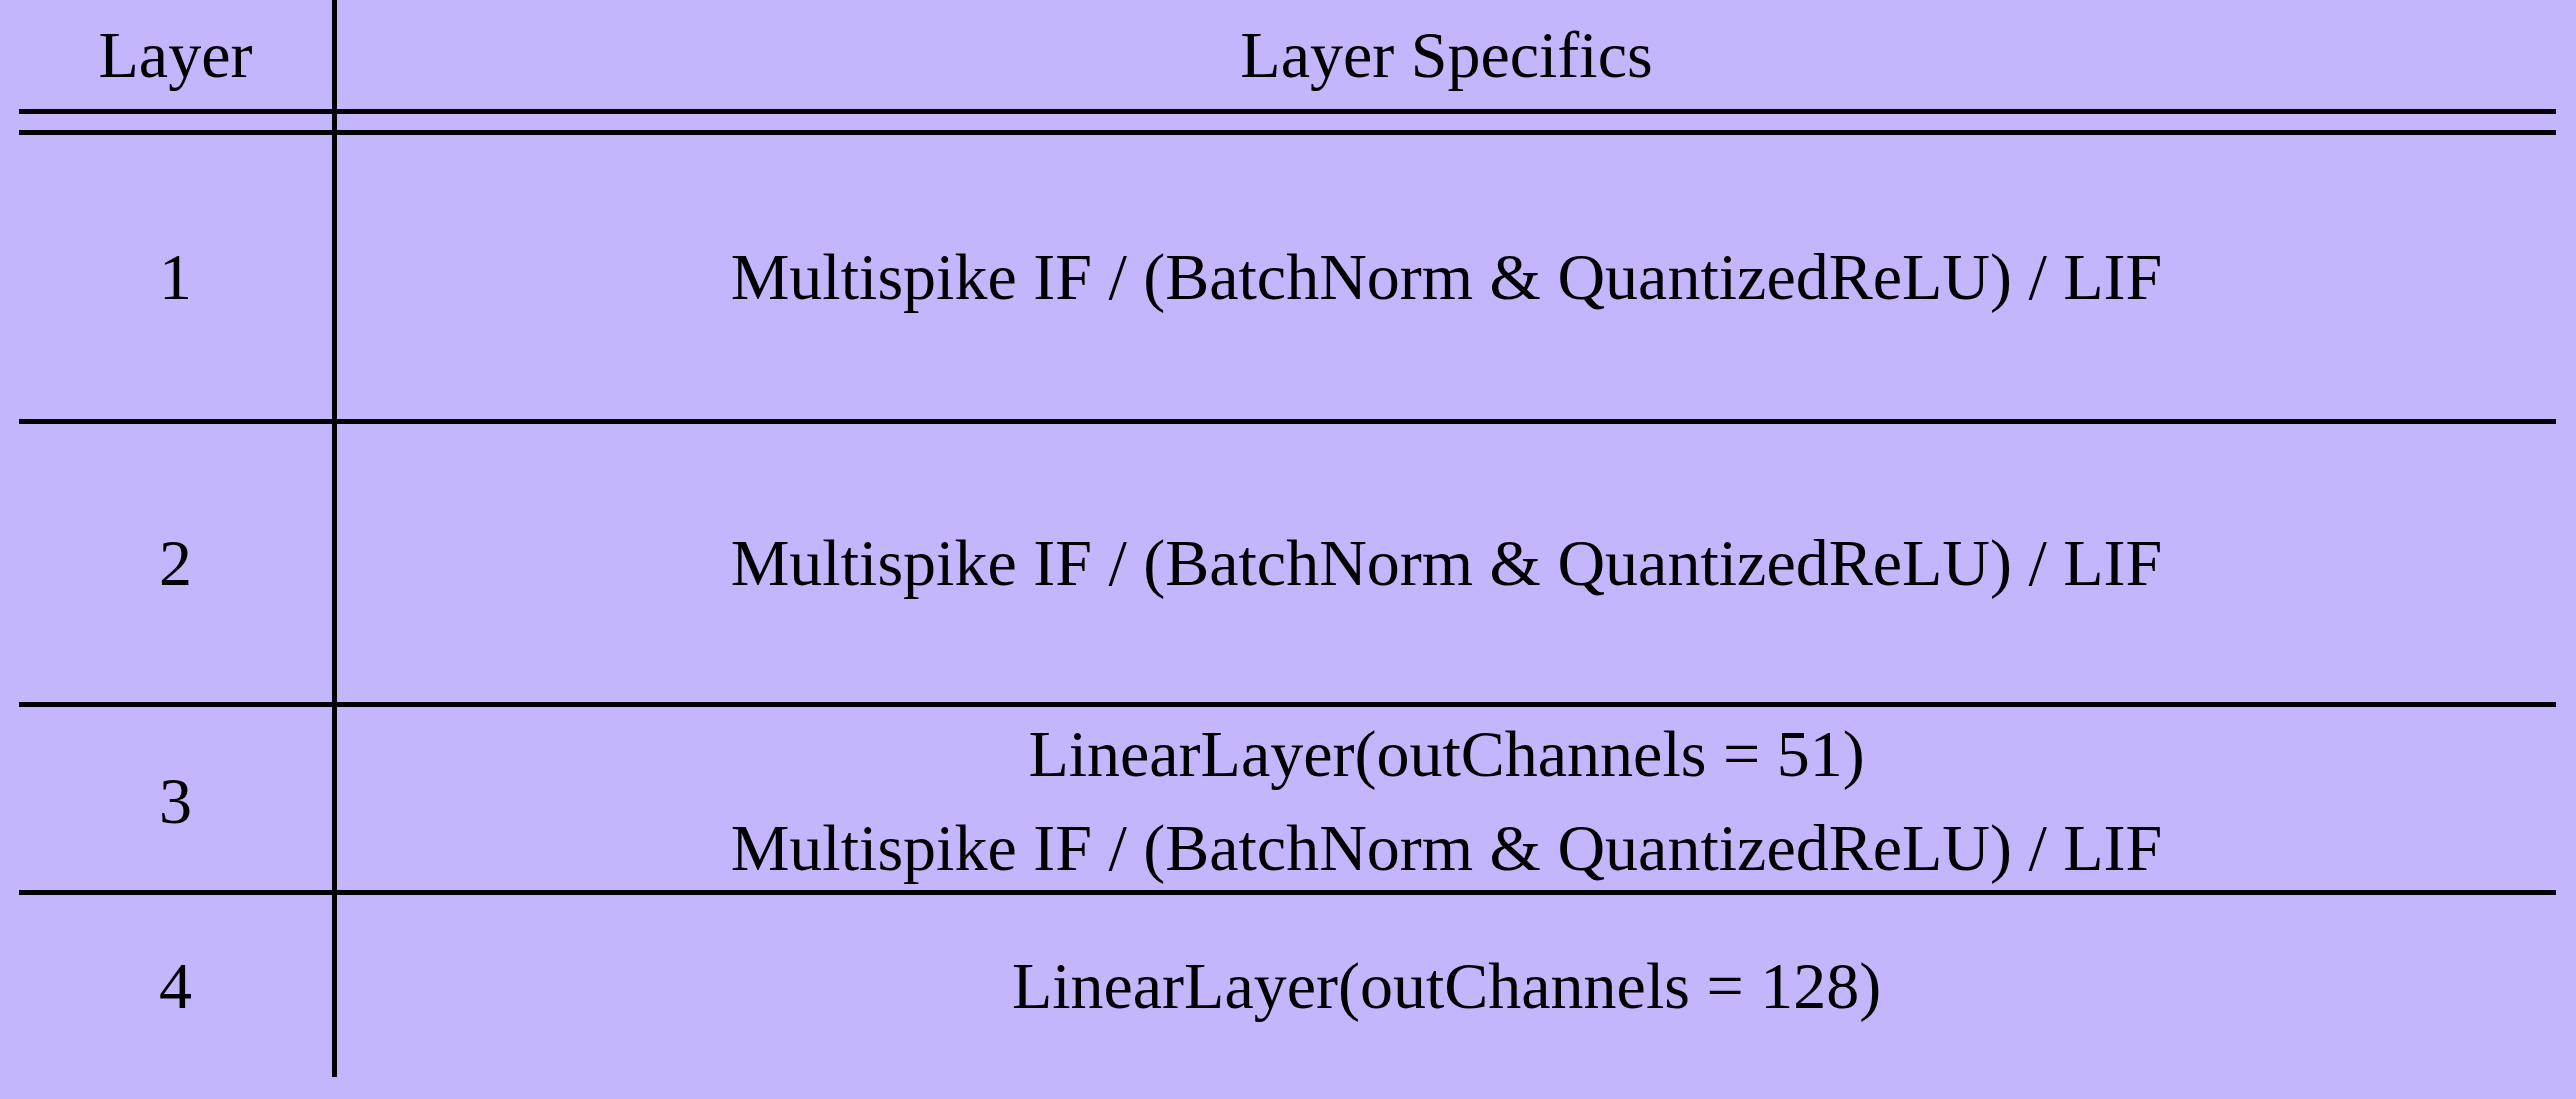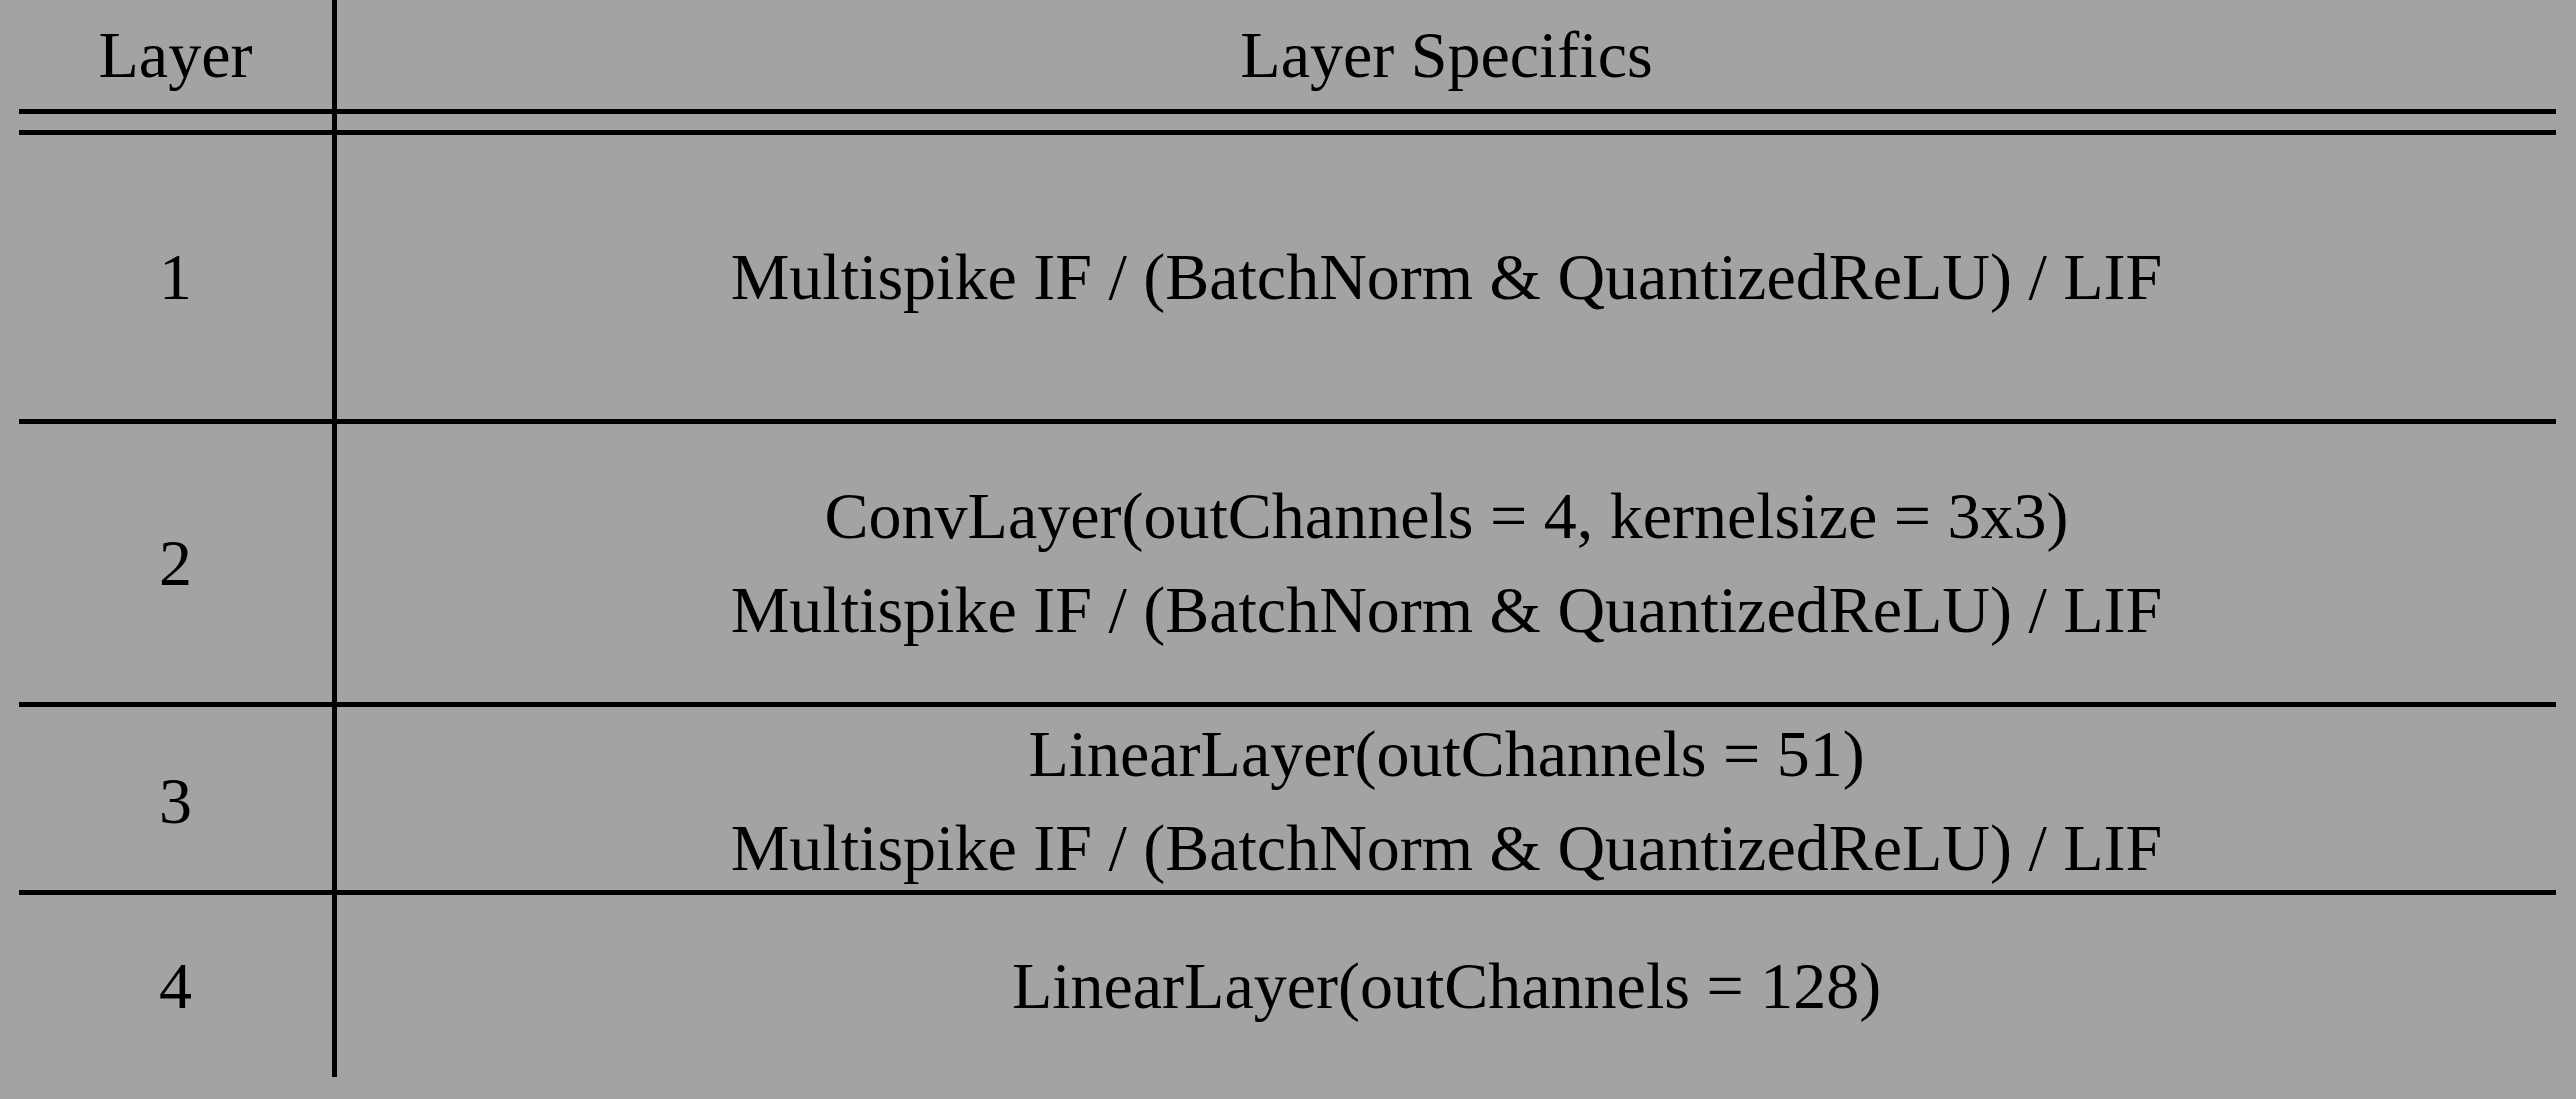--- a/index.html
+++ b/index.html
@@ -3,21 +3,21 @@
 <meta charset="utf-8">
 <style>
   html, body {
     margin: 0;
     padding: 0;
   }
   .page {
     position: relative;
     width: 2576px;
     height: 1099px;
-    background: #a3a3a3;
+    background: #c4b5fd;
     color: #000000;
     font-family: "Liberation Serif", "DejaVu Serif", serif;
     font-size: 66px;
     overflow: hidden;
   }
   .table {
     position: absolute;
     left: 19px;
     top: 0;
     width: 2537px;
@@ -88,21 +88,20 @@
       <div class="cell">
         <div class="line">Multispike IF / (BatchNorm &amp; QuantizedReLU) / LIF</div>
       </div>
     </div>
 
     <div class="row body-row-2">
       <div class="cell col-layer">
         <div class="line">2</div>
       </div>
       <div class="cell">
-        <div class="line">ConvLayer(outChannels = 4, kernelsize = 3x3)</div>
         <div class="line">Multispike IF / (BatchNorm &amp; QuantizedReLU) / LIF</div>
       </div>
     </div>
 
     <div class="row body-row-3">
       <div class="cell col-layer">
         <div class="line">3</div>
       </div>
       <div class="cell">
         <div class="line">LinearLayer(outChannels = 51)</div>

